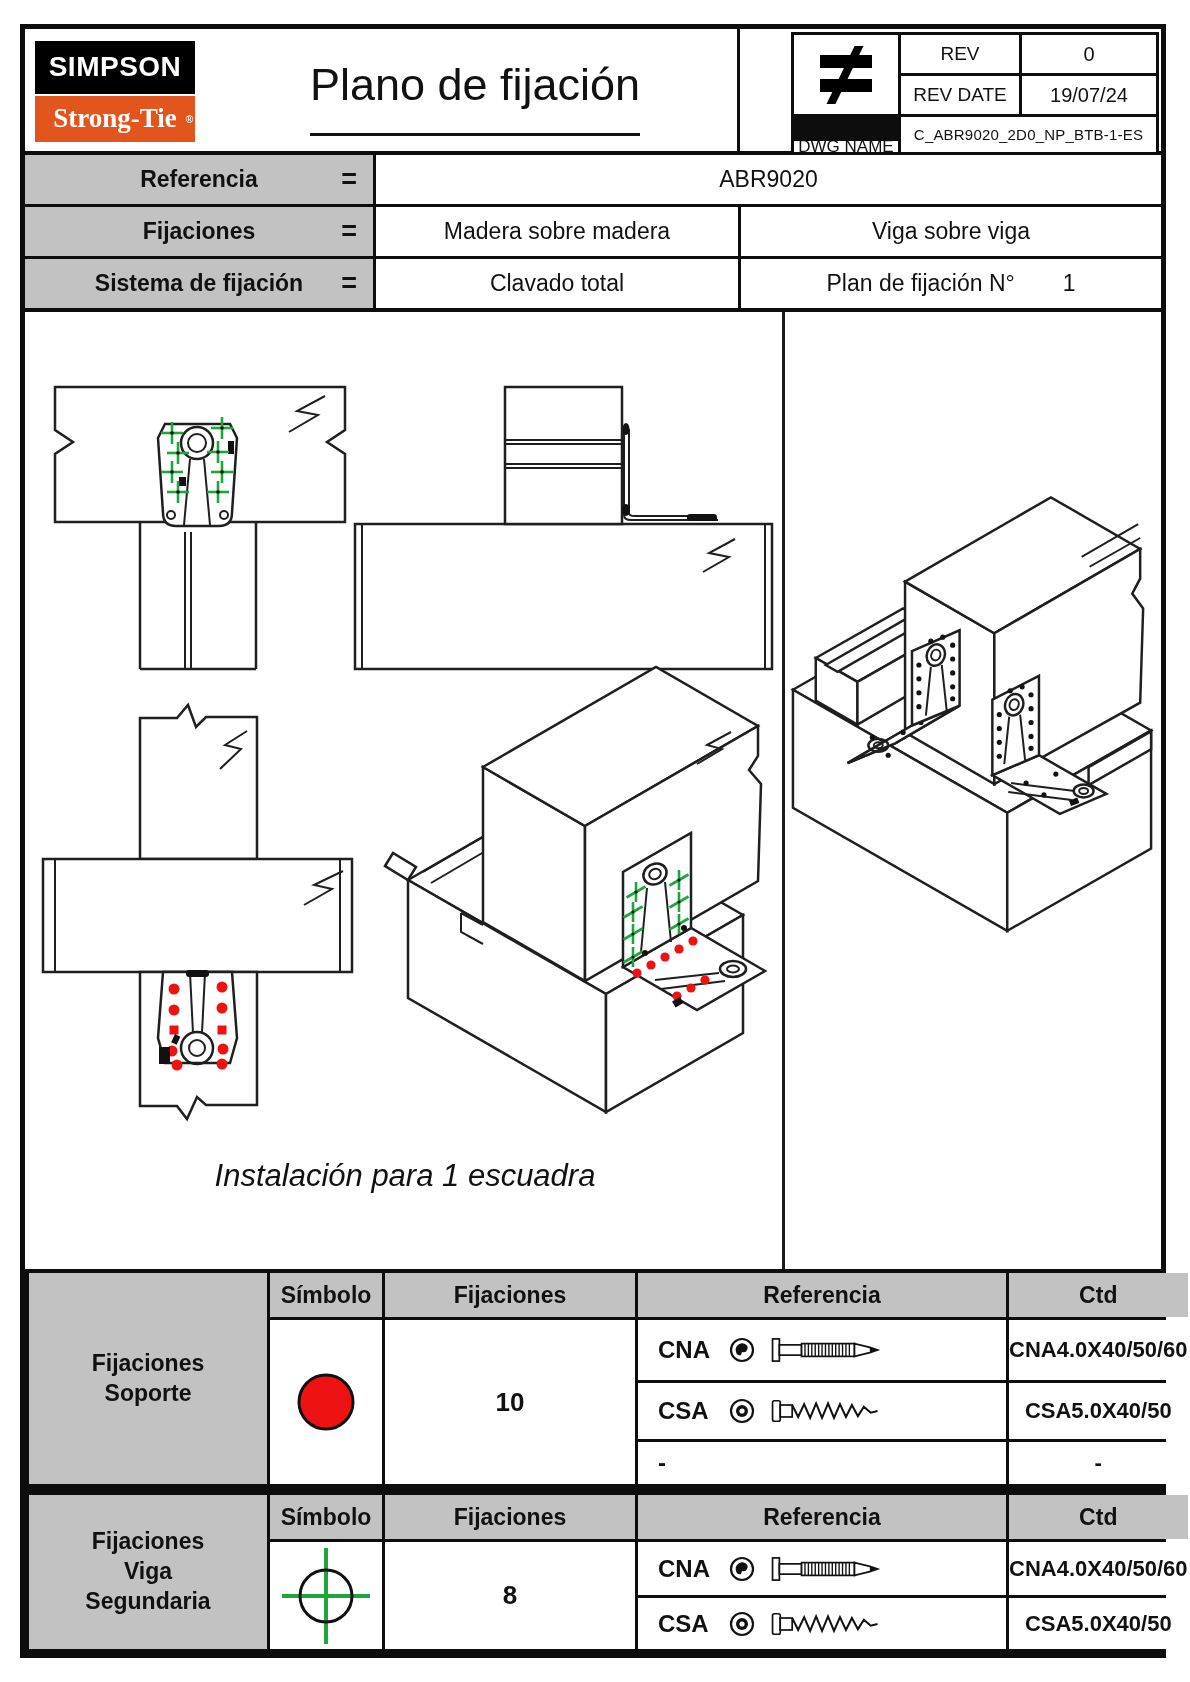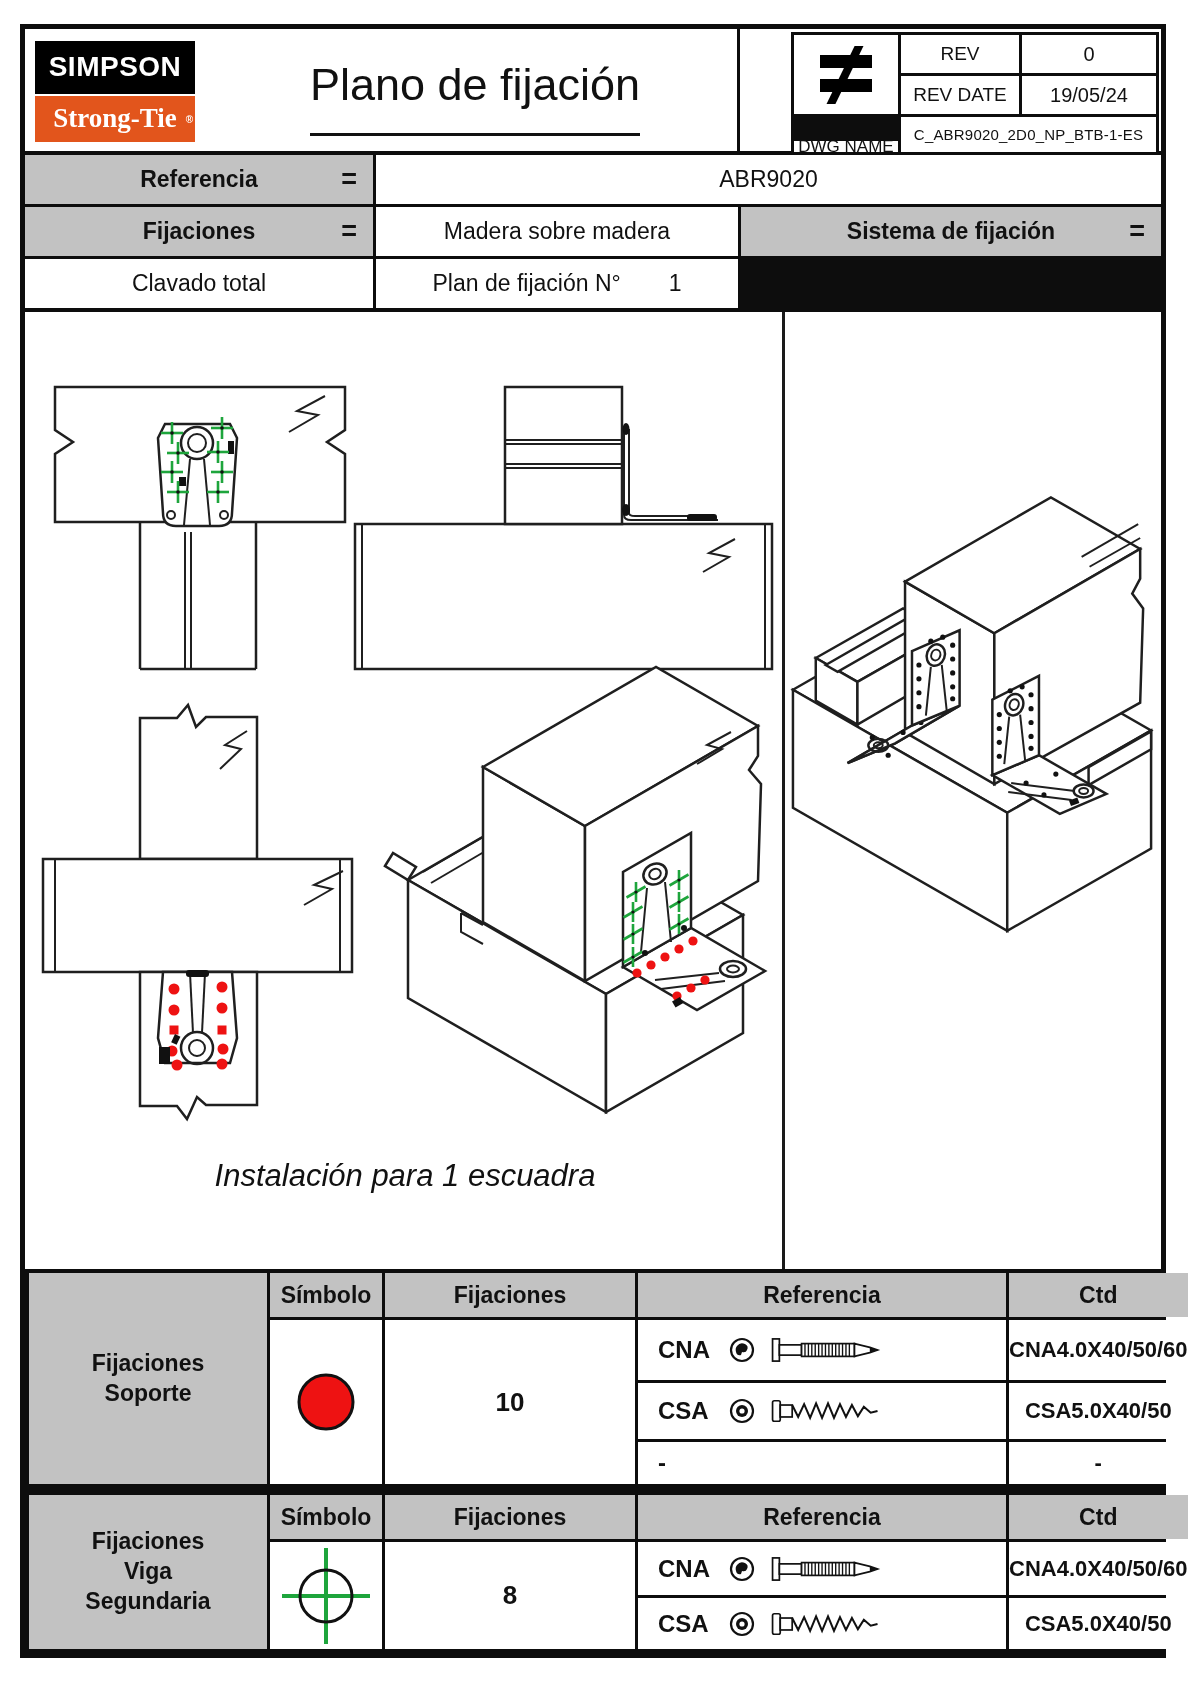--- a/index.html
+++ b/index.html
@@ -73,37 +73,38 @@
       <div class="neq-cell">
         <svg width="66" height="58" viewBox="0 0 66 58">
           <rect x="7" y="9" width="52" height="13" fill="#000"></rect>
           <rect x="7" y="33" width="52" height="13" fill="#000"></rect>
           <line x1="47" y1="-2" x2="17" y2="60" stroke="#000" stroke-width="8"></line>
         </svg>
       </div>
       <div class="rev-lab">REV</div>
       <div class="rev-val">0</div>
       <div class="rev-lab">REV DATE</div>
-      <div class="rev-val">19/05/24</div>
+      <div class="rev-val">19/07/24</div>
       <div class="dwg-lab">DWG NAME</div>
       <div class="dwg-val">C_ABR9020_2D0_NP_BTB-1-ES</div>
     </div>
   </div>
 
   <div class="info-table">
     <div class="icell-gray">
         <span>Referencia</span>
         <span class="eq">=</span>
       </div>
     <div class="span2">ABR9020</div>
     <div class="icell-gray">
         <span>Fijaciones</span>
         <span class="eq">=</span>
       </div>
     <div>Madera sobre madera</div>
+    <div>Viga sobre viga</div>
     <div class="icell-gray">
         <span>Sistema de fijación</span>
         <span class="eq">=</span>
       </div>
     <div>Clavado total</div>
     <div class="plan-cell">
         <span>Plan de fijación N°</span>
         <span>1</span>
       </div>
   </div>

